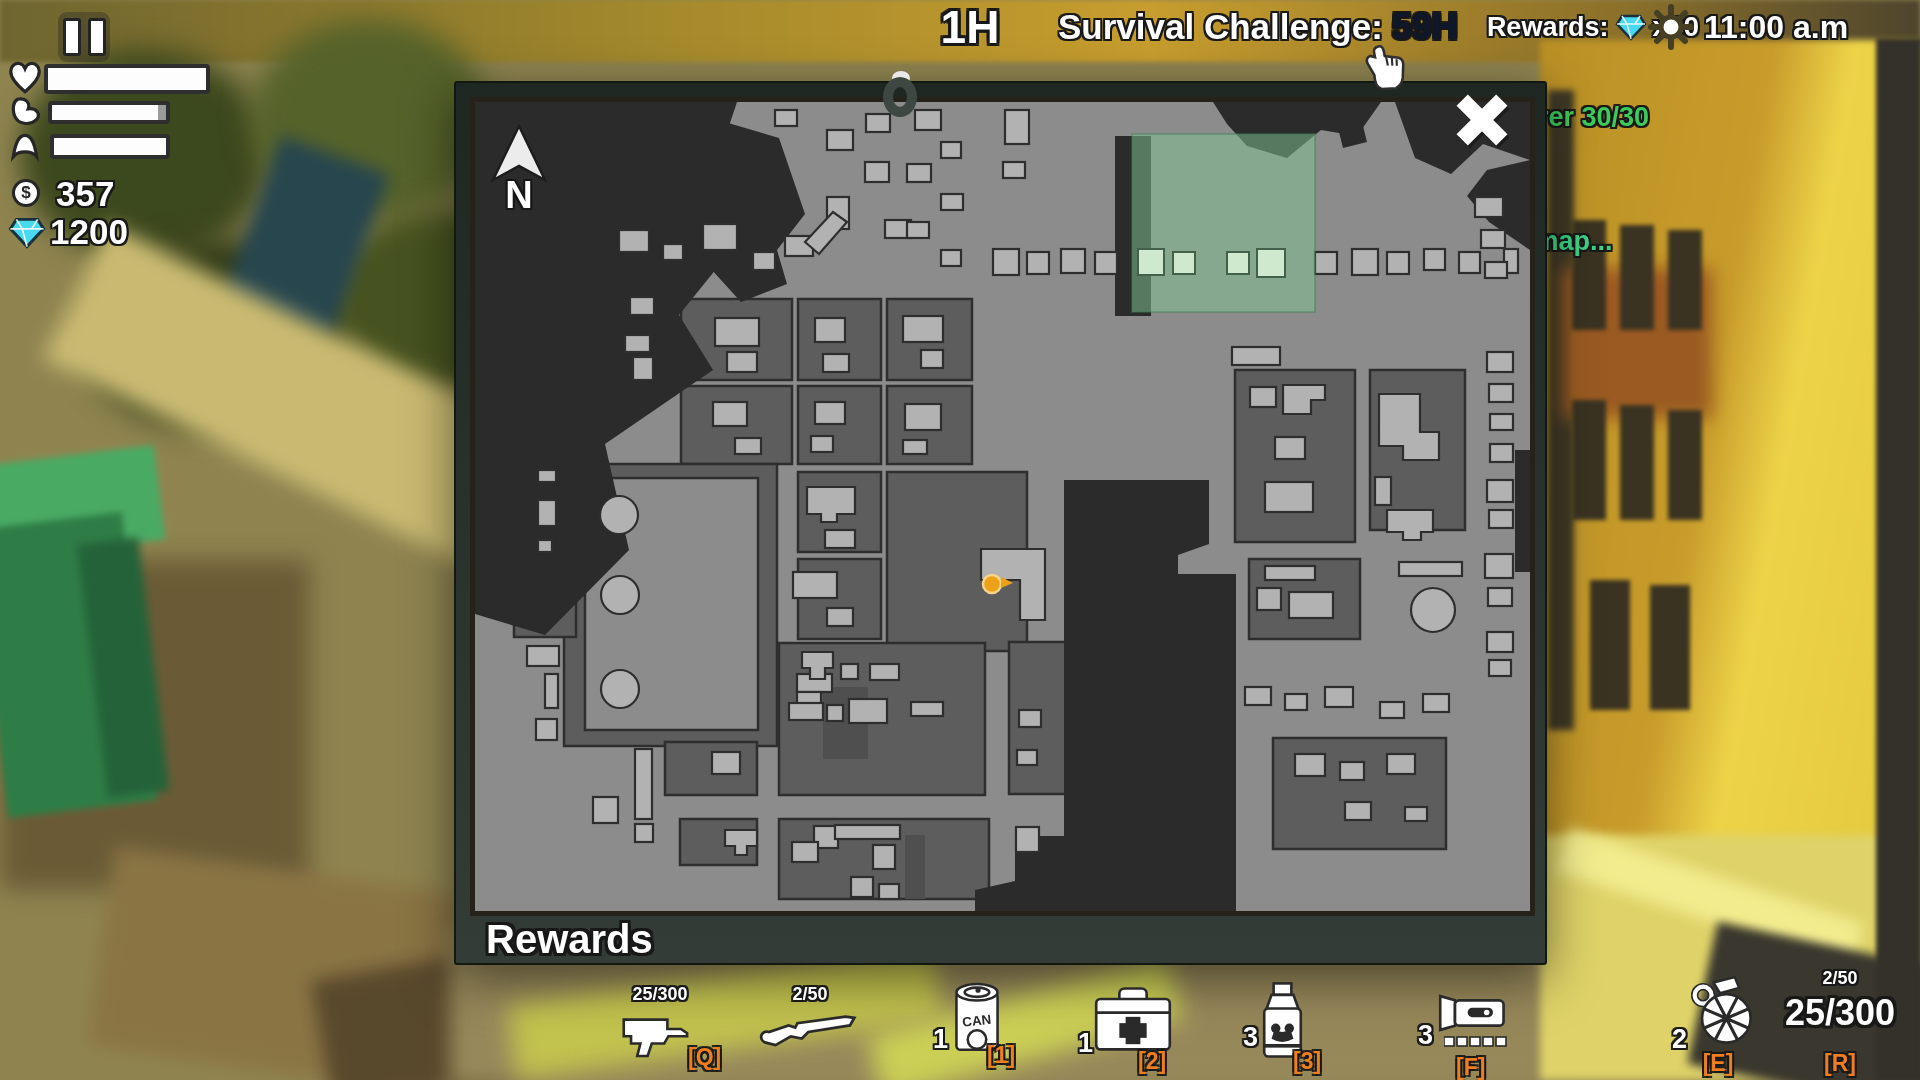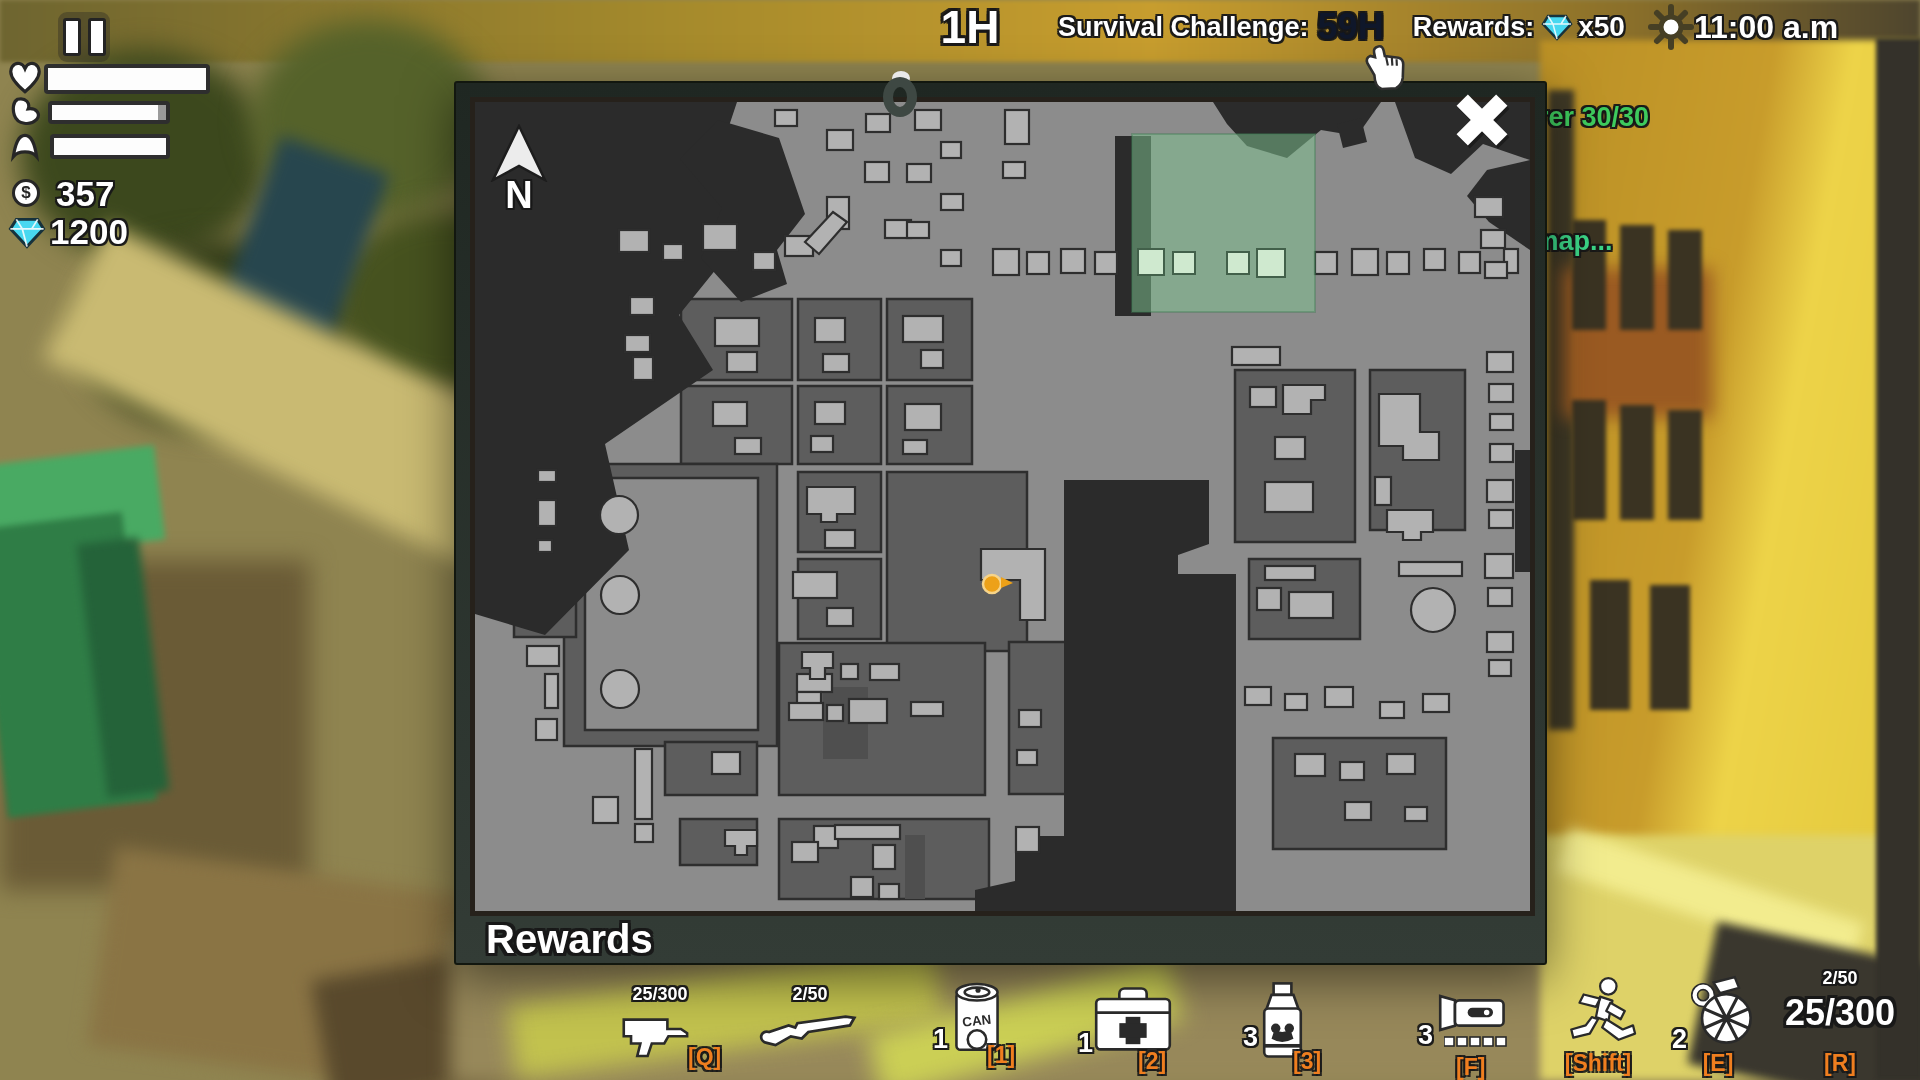--- a/index.html
+++ b/index.html
@@ -36,21 +36,21 @@
         border-radius:50%;z-index:3}
   .msg{position:absolute;z-index:5;font-size:27px}
   #msg1{left:1538px;top:102px;color:#3ecb5d}
   #msg2{left:1512px;top:226px;color:#3bd486}
   #top-hud{position:absolute;inset:0;z-index:20;pointer-events:none}
   #pause{position:absolute;left:58px;top:12px;width:52px;height:50px;border-radius:9px;
      background:rgba(35,35,35,.35);display:flex;align-items:center;justify-content:center;
      gap:7px;pointer-events:auto;cursor:pointer}
   #pause i{display:block;width:12px;height:32px;background:#fff;border:3px solid #242424;border-radius:3px}
   #challenge-row{position:absolute;left:1058px;top:6px;display:flex;align-items:center;gap:9px}
-  #clock-row{position:absolute;left:1648px;top:4px;display:flex;align-items:center;}
+  #clock-row{position:absolute;left:1648px;top:4px;display:flex;align-items:center;gap:10px}
   #hotbar{position:absolute;inset:0;z-index:15}
   .slot{position:absolute}
   .key{position:absolute;color:#ef7e1f;font-size:23px;text-shadow:-2px -2px 0 rgba(24,24,24,.9),
        2px -2px 0 rgba(24,24,24,.9),-2px 2px 0 rgba(24,24,24,.9),2px 2px 0 rgba(24,24,24,.9)}
   .cnt{position:absolute;color:#fff;font-size:27px}
   .ammo-lab{position:absolute;color:#fff;font-size:18px;width:100%;text-align:center}
   #cursor{position:absolute;left:1363px;top:42px;width:46px;height:50px;z-index:40;
           transform:rotate(-12deg)}
 </style>
 </head>
@@ -318,21 +318,21 @@
 
   <svg class="abs" style="left:8px;top:217px" width="38" height="32" viewBox="0 0 32 27">
     <polygon points="7,2 25,2 30,10 16,25 2,10" fill="#48d8f0" stroke="#17323c" stroke-width="2.5"></polygon>
     <path d="M7,2 L12,10 L16,25 M25,2 L20,10 M2,10 H30" fill="none" stroke="rgba(255,255,255,.85)" stroke-width="1.5"></path>
   </svg>
   <div class="abs t ol" style="left:50px;top:212px;font-size:35px">1200</div>
 
   <div class="abs t ol3" style="left:925px;top:0;width:90px;text-align:center;font-size:46px">1H</div>
 
   <div id="challenge-row">
-    <span class="t ol" style="font-size:27px">Survival Challenge:</span>
+    <span class="t ol" style="font-size:35px">Survival Challenge:</span>
     <span class="ol" style="font-size:36px;color:#0f172a">59H</span>
     <span class="t ol" style="font-size:27px;margin-left:20px">Rewards:</span>
     <svg width="32" height="27" viewBox="0 0 32 27" style="margin-left:-2px">
       <polygon points="7,2 25,2 30,10 16,25 2,10" fill="#48d8f0" stroke="#17323c" stroke-width="2.5"></polygon>
       <path d="M7,2 L12,10 L16,25 M25,2 L20,10 M2,10 H30" fill="none" stroke="rgba(255,255,255,.85)" stroke-width="1.5"></path>
     </svg>
     <span class="t ol" style="font-size:28px;margin-left:-4px">x50</span>
   </div>
 
   <div id="clock-row">
@@ -420,33 +420,20 @@
     <svg class="abs" style="left:34px;top:48px" width="64" height="12" viewBox="0 0 64 12">
       <rect x="0" y="1" width="10" height="9" fill="#fff" stroke="#2a2a2a" stroke-width="1.6"></rect>
       <rect x="13" y="1" width="10" height="9" fill="#fff" stroke="#2a2a2a" stroke-width="1.6"></rect>
       <rect x="26" y="1" width="10" height="9" fill="#fff" stroke="#2a2a2a" stroke-width="1.6"></rect>
       <rect x="39" y="1" width="10" height="9" fill="#fff" stroke="#2a2a2a" stroke-width="1.6"></rect>
       <rect x="52" y="1" width="10" height="9" fill="#fff" stroke="#2a2a2a" stroke-width="1.6"></rect>
     </svg>
     <div class="key" style="left:46px;top:66px">[F]</div>
   </div>
 
-  <div class="slot" style="left:1548px;top:974px;width:100px;height:102px">
-    <svg class="abs" style="left:6px;top:2px" width="86" height="72" viewBox="0 0 82 70">
-      <g fill="#fff" stroke="#2a2a2a" stroke-width="2.2" stroke-linejoin="round">
-        <circle cx="52" cy="10" r="8"></circle>
-        <polygon points="44,20 56,24 52,44 40,40"></polygon>
-        <polygon points="44,22 28,18 24,26 40,30"></polygon>
-        <polygon points="54,26 68,34 64,42 50,34"></polygon>
-        <polygon points="50,42 66,52 76,48 78,56 62,62 46,50"></polygon>
-        <polygon points="42,42 34,56 18,60 16,52 30,48 36,40"></polygon>
-      </g>
-    </svg>
-    <div class="key" style="left:0;top:76px;width:100px;text-align:center">[Shift]</div>
-  </div>
 
   <div class="slot" style="left:1668px;top:972px;width:100px;height:104px">
     <div class="cnt ol" style="left:4px;top:52px">2</div>
     <svg class="abs" style="left:14px;top:2px" width="76" height="74" viewBox="0 0 72 70">
       <defs>
           <clipPath id="gclip">
             <circle cx="42" cy="42" r="23"></circle>
           </clipPath>
         </defs>
       <path d="M30,8 L50,3 L54,13 L36,18 Z" fill="#fff" stroke="#2a2a2a" stroke-width="2.2"></path>

